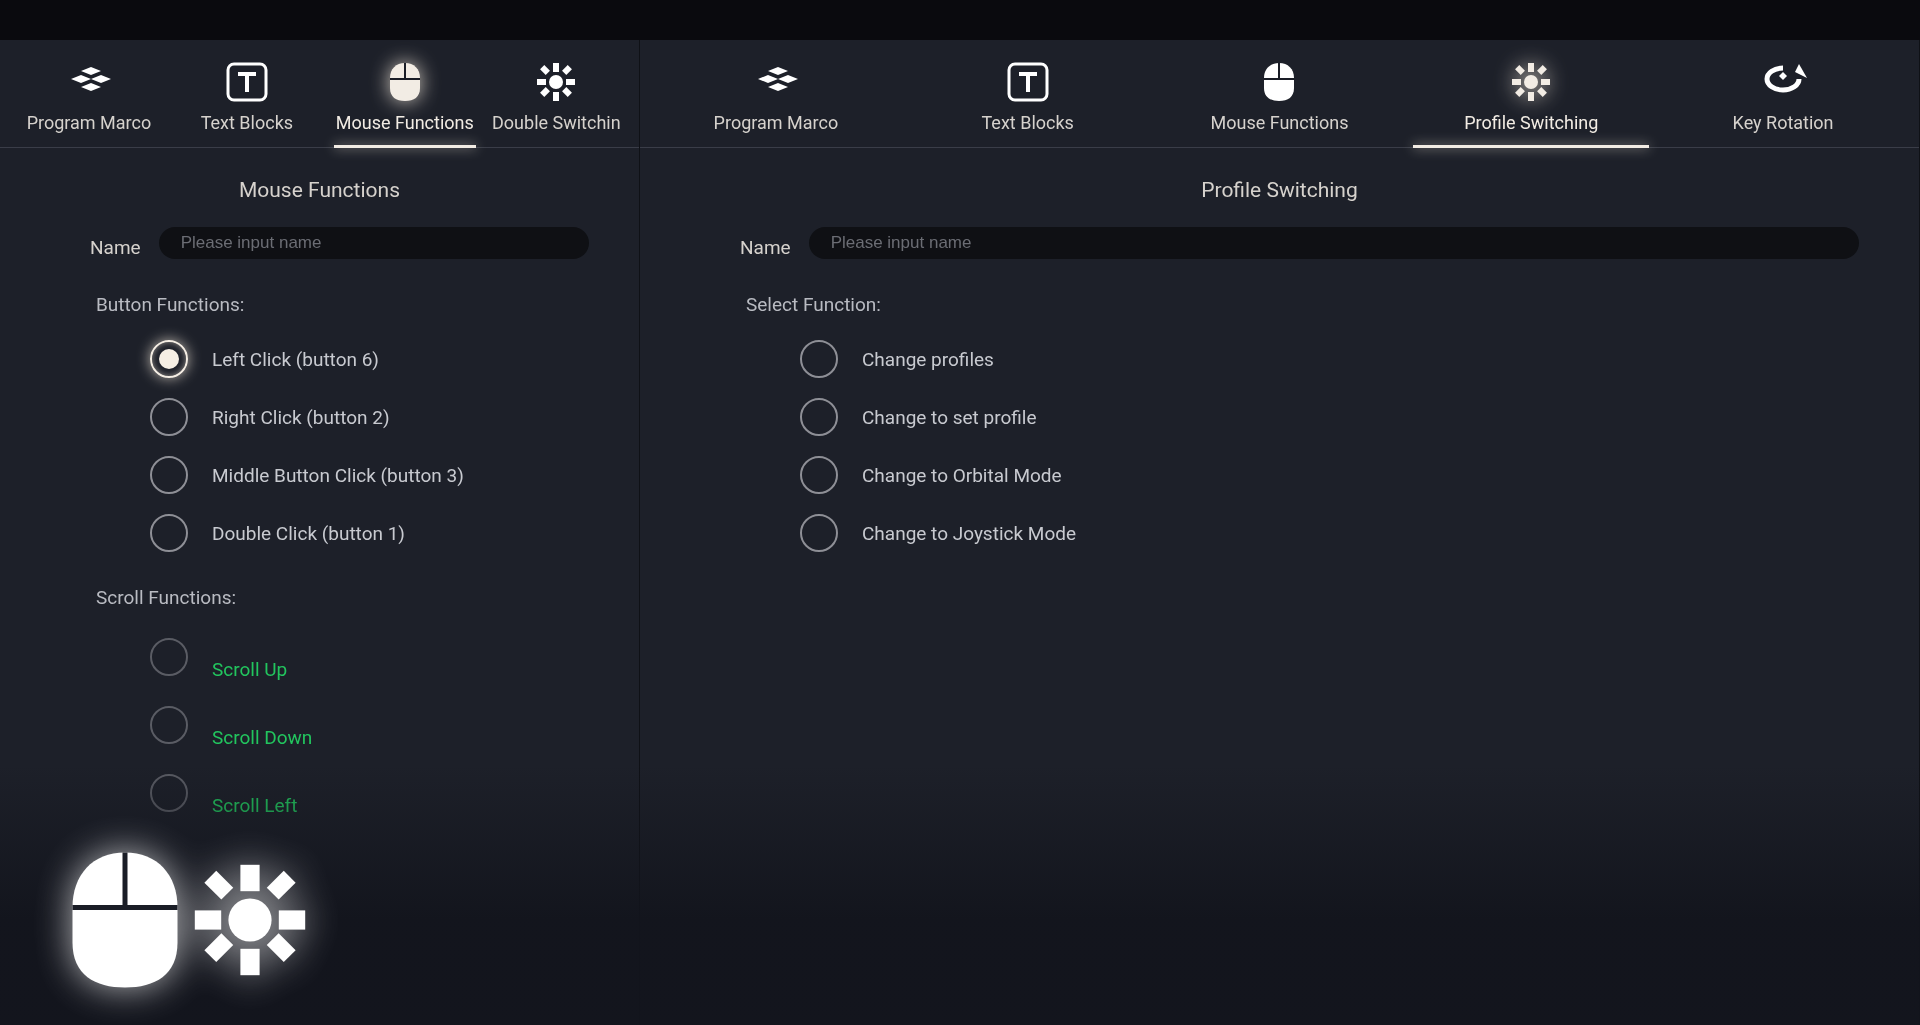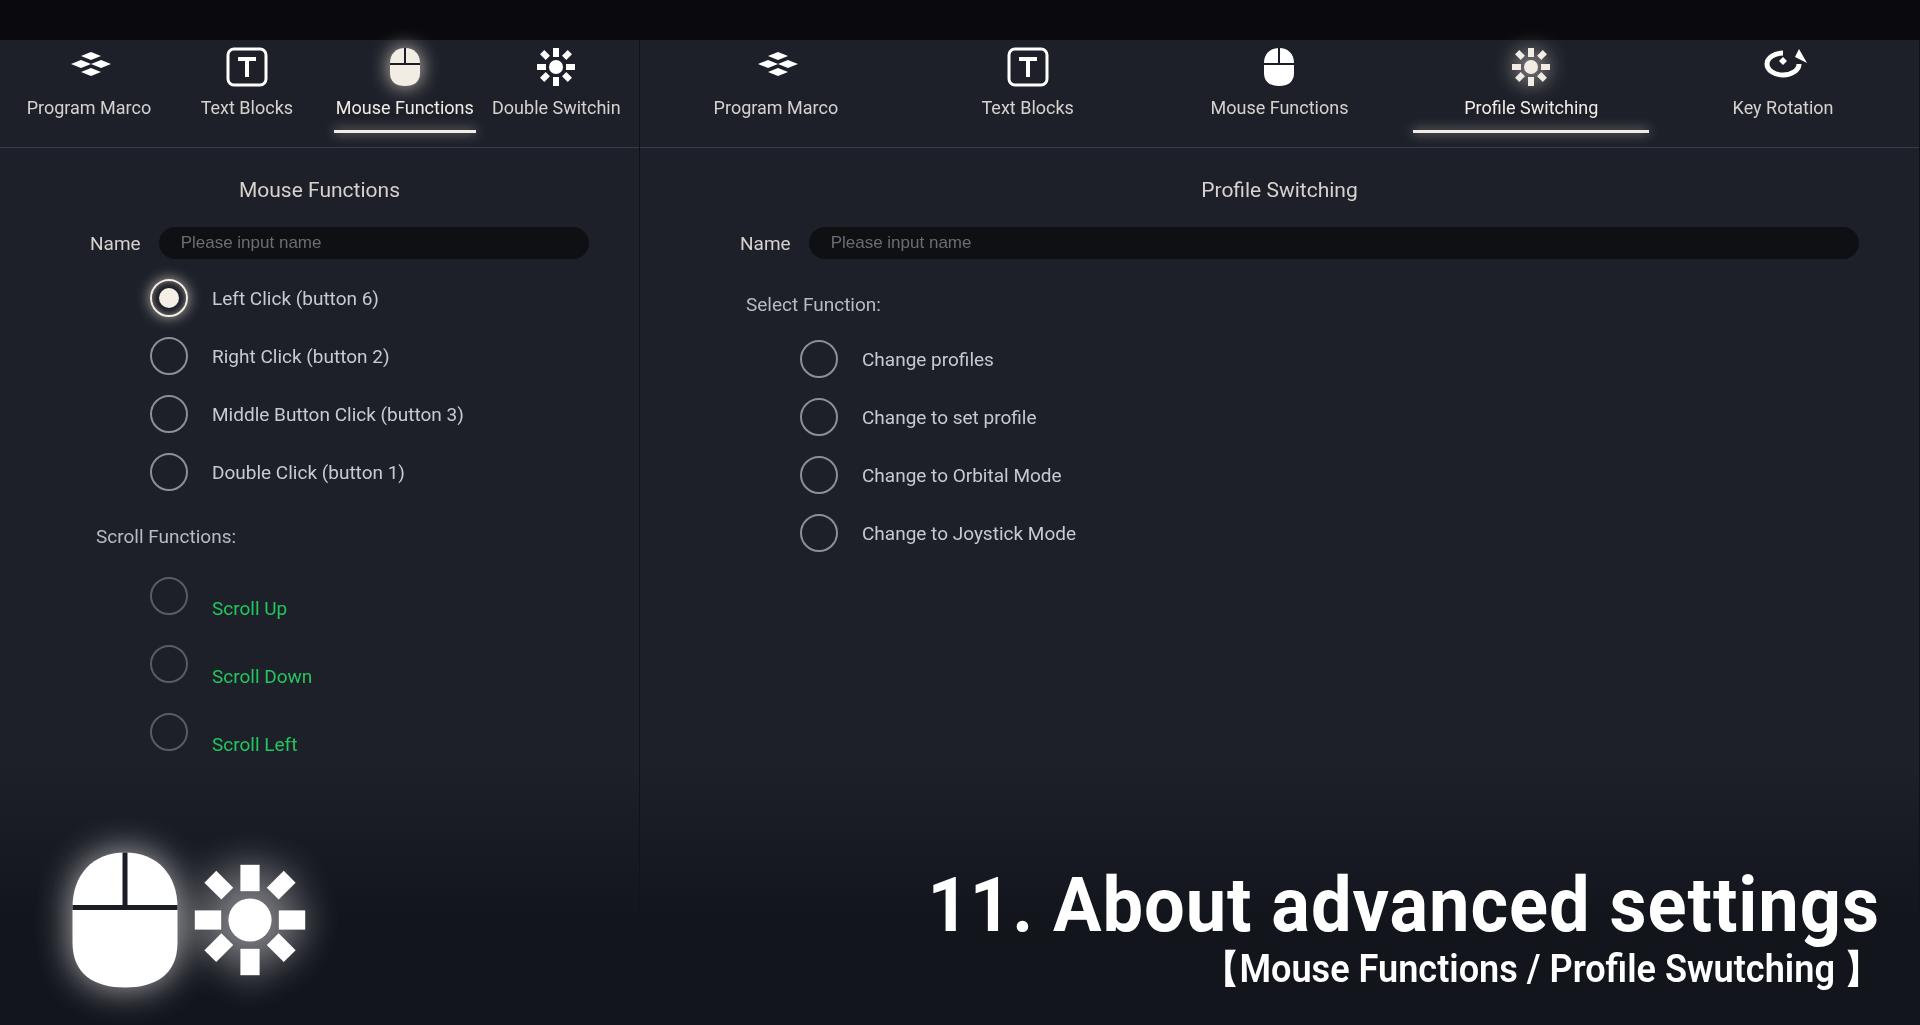--- a/index.html
+++ b/index.html
@@ -27,21 +27,21 @@
   background: #1d2029;
   border-right: 1px solid #0f1116;
 }
 .panel-left { width: 640px; }
 .panel-right { flex: 1; }
 .tabs {
   display: flex;
   align-items: flex-end;
   height: 108px;
   border-bottom: 1px solid #3a3d48;
-  padding: 15px 10px;
+  padding: 0 10px;
 }
 .tab {
   flex: 1;
   display: flex;
   flex-direction: column;
   align-items: center;
   gap: 10px;
   padding-bottom: 14px;
   cursor: pointer;
   color: #d6d2cd;
@@ -61,21 +61,21 @@
 }
 .tab.glow .icon svg { filter: drop-shadow(0 0 10px rgba(255,245,230,0.8)); }
 .section-title {
   text-align: center;
   font-size: 21px;
   color: #d6d2cd;
   padding: 30px 0 25px;
 }
 .row-name {
   display: flex;
-  align-items: center;
+  align-items: flex-end;
   padding: 0 50px 0 90px;
   gap: 18px;
 }
 .panel-right .row-name { padding-left: 100px; padding-right: 60px; }
 .row-name label {
   font-size: 19px;
   color: #d6d2cd;
 }
 .row-name input {
   flex: 1;
@@ -219,20 +219,21 @@
       </div>
     </div>
 
     <div class="section-title">Mouse Functions</div>
 
     <div class="row-name">
       <label>Name</label>
       <input type="text" placeholder="Please input name" style="">
     </div>
 
+    <div class="group-label">Button Functions:</div>
     <div class="options">
       <div class="option selected">
         <div class="radio"></div>
         <span>Left Click (button 6)</span>
       </div>
       <div class="option">
         <div class="radio"></div>
         <span>Right Click (button 2)</span>
       </div>
       <div class="option">
@@ -369,17 +370,13 @@
           <rect x="42" y="74" width="16" height="22"></rect>
           <rect x="4" y="42" width="22" height="16"></rect>
           <rect x="74" y="42" width="22" height="16"></rect>
           <rect x="14" y="14" width="20" height="14" transform="rotate(45 24 21)"></rect>
           <rect x="66" y="66" width="20" height="14" transform="rotate(45 76 73)"></rect>
           <rect x="66" y="14" width="20" height="14" transform="rotate(-45 76 21)"></rect>
           <rect x="14" y="66" width="20" height="14" transform="rotate(-45 24 73)"></rect>
         </g>
       </svg>
   </div>
-  <div class="overlay-text">
-    <div class="overlay-title">11. About advanced settings</div>
-    <div class="overlay-sub">【Mouse Functions / Profile Swutching 】</div>
-  </div>
 </div>
 
 </body></html>

